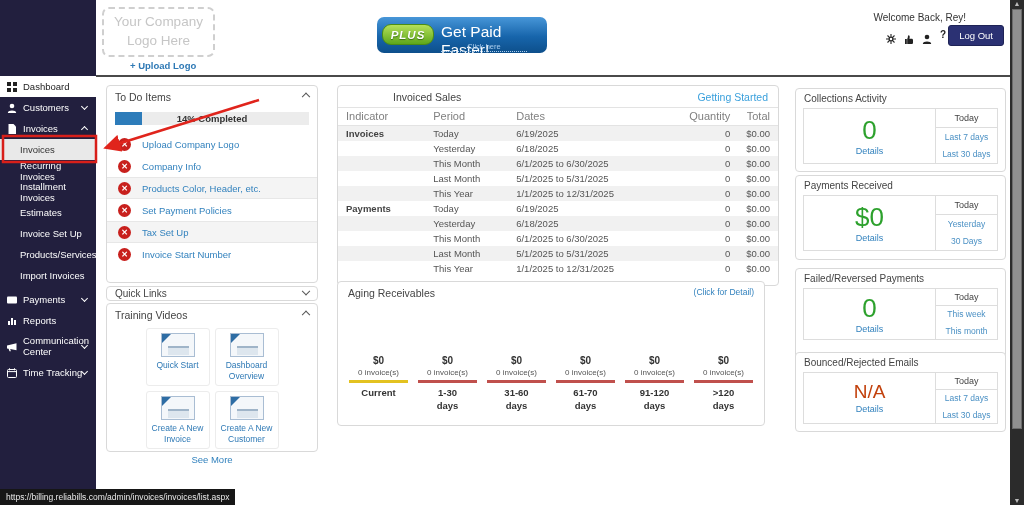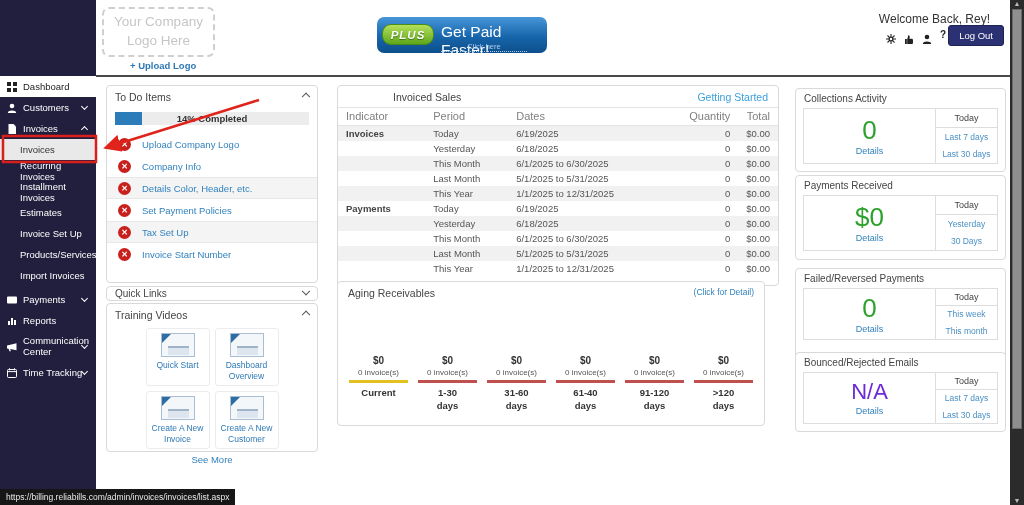--- a/index.html
+++ b/index.html
@@ -29,21 +29,21 @@
   .upload-link { position:absolute; left:34px; top:60px; font-size:9.5px; font-weight:bold; color:#2e79b5; cursor:pointer; }
   .banner { position:absolute; left:281px; top:17px; width:170px; height:36px; border-radius:7px;
             background:linear-gradient(#4796d8 0%, #1765ab 55%, #0d4f8b 100%); cursor:pointer; }
   .banner-badge { position:absolute; left:5px; top:7px; width:52px; height:21px; border-radius:9px;
                   background:linear-gradient(#b5e05a, #5ea71c); border:1px solid #4c8c14;
                   color:#fff; font-weight:bold; font-style:italic; font-size:11.5px; letter-spacing:1px;
                   display:flex; align-items:center; justify-content:center; text-shadow:0 1px 1px #3a6e10; }
   .banner-title { position:absolute; left:64px; top:6px; color:#fff; font-size:15.5px; }
   .banner-sub { position:absolute; left:64px; top:25px; width:96px; text-align:center; color:#aacdee;
                 font-size:7.5px; border-bottom:1px dotted #aacdee; width:86px; }
-  .welcome { position:absolute; right:20px; top:12px; font-size:12px; color:#333; }
+  .welcome { position:absolute; right:44px; top:12px; font-size:10px; color:#333; }
   .hdr-icons { position:absolute; right:64px; top:29px; display:flex; align-items:center; gap:8px; }
   .hdr-icons .hic { width:10px; height:10px; cursor:pointer; }
   .help-q { font-size:10px; font-weight:bold; color:#222; cursor:pointer; }
   .logout-btn { position:absolute; right:6px; top:25px; background:#2b3173; color:#fff; font-size:9.5px;
                 padding:4px 10px; border:1px solid #1e2356; border-radius:3px; cursor:pointer; }
 
   
   .vscroll { position:absolute; right:0; top:0; width:14px; height:505px; background:#2b2b2b; z-index:5; }
   .vthumb { position:absolute; left:2px; top:9px; width:10px; height:420px; background:#8f8f8f; border:1px solid #6a6a6a; }
   .varrow { position:absolute; left:0; width:14px; text-align:center; color:#bbb; font-size:7px; }
@@ -104,21 +104,21 @@
   .bkt-bar { height:3.5px; margin:0 5px; background:#c0504d; }
   .bucket:first-child .bkt-bar { background:#e3c220; }
   .bkt-label { font-size:9.5px; font-weight:bold; color:#333; margin-top:4px; line-height:1.35; }
 
   
   .stat { left:795px; width:211px; }
   .stat .panel-head { padding:4px 8px 3px; font-size:10px; }
   .stat-box { margin:1px 7px 7px; border:1px solid #ddd; display:flex; height:56px; }
   .stat-main { flex:1; display:flex; flex-direction:column; align-items:center; justify-content:center; }
   .stat-value { font-size:26px; color:#2da12d; line-height:1; }
-  .stat-value.na { font-size:22px; color:#6d28d9; }
+  .stat-value.na { font-size:19px; color:#c2410c; }
   .stat-details { font-size:9px; margin-top:3px; }
   .stat-tabs { width:62px; border-left:1px solid #ddd; display:flex; flex-direction:column; }
   .stat-tab { flex:1; display:flex; align-items:center; justify-content:center; font-size:8.5px; cursor:pointer; }
   .stat-tab.active { font-size:9px; color:#444; border-bottom:1px solid #ddd; }
   .stat-tab.lnk { color:#4a90c4; }
 
   
   .anno { position:absolute; left:0; top:0; width:1024px; height:505px; pointer-events:none; z-index:6; }
 
   
@@ -269,21 +269,21 @@
       <div class="todo-row">
         <span class="xcircle">✕</span>
         <a class="link">Upload Company Logo</a>
       </div>
       <div class="todo-row">
         <span class="xcircle">✕</span>
         <a class="link">Company Info</a>
       </div>
       <div class="todo-row">
         <span class="xcircle">✕</span>
-        <a class="link">Details Color, Header, etc.</a>
+        <a class="link">Products Color, Header, etc.</a>
       </div>
       <div class="todo-row">
         <span class="xcircle">✕</span>
         <a class="link">Set Payment Policies</a>
       </div>
       <div class="todo-row">
         <span class="xcircle">✕</span>
         <a class="link">Tax Set Up</a>
       </div>
       <div class="todo-row">
@@ -435,21 +435,21 @@
       <div class="bucket">
         <div class="bkt-amount">$0</div>
         <div class="bkt-count">0 invoice(s)</div>
         <div class="bkt-bar"></div>
         <div class="bkt-label"><span>31-60</span><br><span>days</span></div>
       </div>
       <div class="bucket">
         <div class="bkt-amount">$0</div>
         <div class="bkt-count">0 invoice(s)</div>
         <div class="bkt-bar"></div>
-        <div class="bkt-label"><span>61-40</span><br><span>days</span></div>
+        <div class="bkt-label"><span>61-70</span><br><span>days</span></div>
       </div>
       <div class="bucket">
         <div class="bkt-amount">$0</div>
         <div class="bkt-count">0 invoice(s)</div>
         <div class="bkt-bar"></div>
         <div class="bkt-label"><span>91-120</span><br><span>days</span></div>
       </div>
       <div class="bucket">
         <div class="bkt-amount">$0</div>
         <div class="bkt-count">0 invoice(s)</div>

